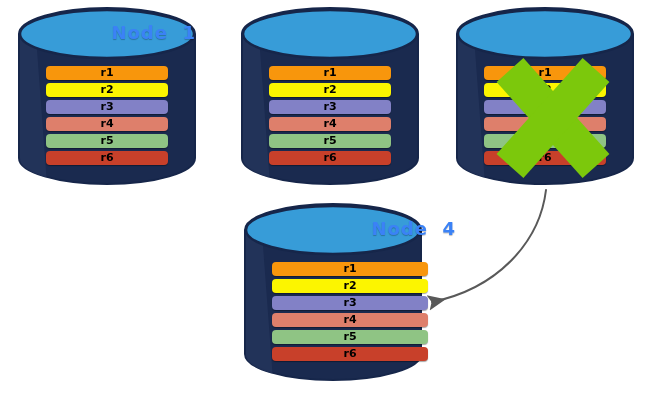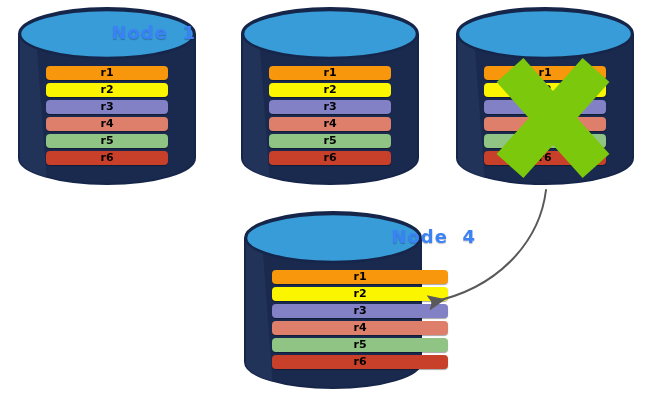--- a/index.html
+++ b/index.html
@@ -171,21 +171,21 @@
             <span class="row-label">r4</span>
           </div>
           <div class="row" style="background: rgb(143, 196, 132);">
             <span class="row-label">r5</span>
           </div>
           <div class="row" style="background: rgb(200, 64, 42);">
             <span class="row-label">r6</span>
           </div>
         </div>
       </div>
-      <div class="node" style="left: 244px; top: 212px; width: 212px; height: 176px; padding-left: 20px;">
+      <div class="node" style="left: 244px; top: 204px; width: 212px; height: 176px;">
         <svg width="178" height="176" viewBox="0 0 178 176">
           <path d="M 1 26 A 88 26 0 0 1 177 26 L 177 150 A 88 26 0 0 1 1 150 Z" fill="#1a2a4f" stroke="#16264a" stroke-width="2"></path>
           <path d="M 2 26 L 2 150 A 88 26 0 0 0 28.48 169.5 L 17.8 26 Z" fill="#2a3a62" opacity="0.55"></path>
           <ellipse cx="89" cy="26" rx="87" ry="24" fill="#379cd8" stroke="#16264a" stroke-width="2.5"></ellipse>
         </svg>
         <div class="node-title" style="top: 14px;">Node  4</div>
         <div class="rows" style="top: 58px; padding-left: 28px; padding-right: 28px; box-sizing: border-box;">
           <div class="row" style="background: rgb(248, 150, 12);">
             <span class="row-label">r1</span>
           </div>

